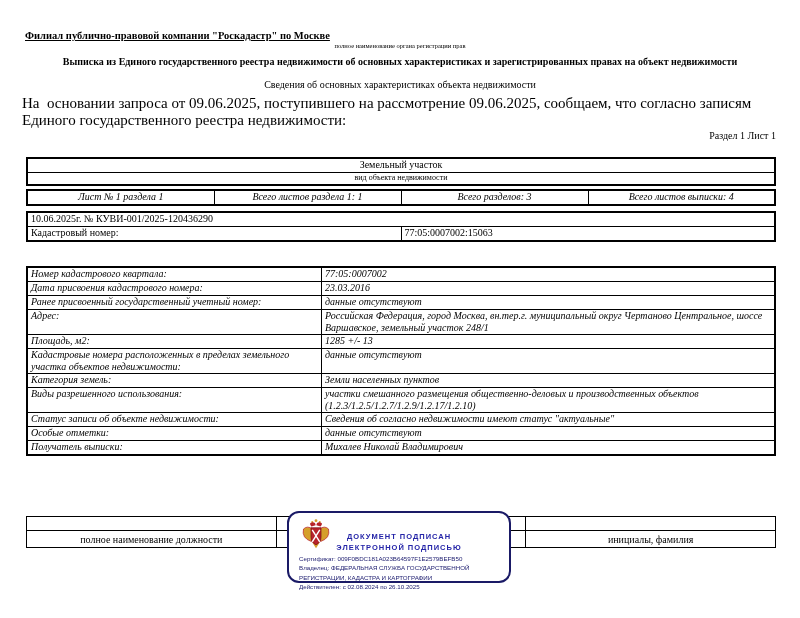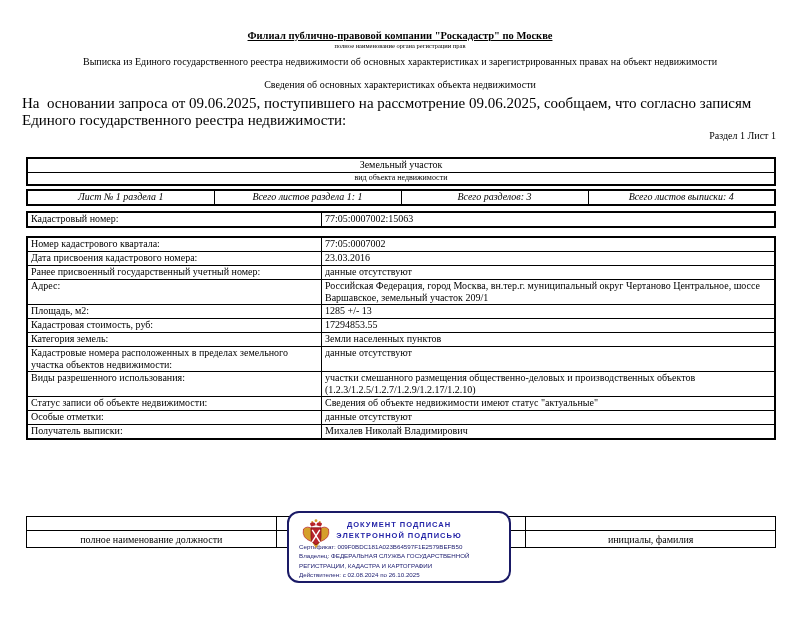--- a/index.html
+++ b/index.html
@@ -8,32 +8,32 @@
     width:800px; height:618px;
     margin:0 auto;
     background:#ffffff;
     font-family:"Liberation Serif", serif;
     color:#000;
     overflow:hidden;
   }
   
   .hdr-org {
     margin:30px 25px 0 25px;
-    text-align:center;
+    text-align:left;
     font-size:10.5px; font-weight:bold; text-decoration:underline;
   }
   .hdr-org-cap {
     margin:1px 25px 0 25px;
     text-align:center;
     font-size:6.5px;
   }
   .hdr-title {
     margin:7px 40px 0 40px;
     text-align:center;
-    font-size:10px; font-weight:normal;
+    font-size:10px; font-weight:bold;
   }
   .hdr-subtitle {
     margin:12px 25px 0 25px;
     text-align:center;
     font-size:10px;
   }
   .hdr-request {
     margin:5px 24px 0 22px;
     text-align:left;
     font-size:15px;
@@ -60,21 +60,21 @@
     overflow:hidden;
   }
   table.tbl { border:2px solid #000; }
   .tbl-type { margin-top:4px; }
   .tbl-type td { text-align:center; height:13px; }
   .tbl-type td.small { font-size:8px; height:11px; }
   .tbl-sheets { margin-top:3px;font-style:italic; }
   .tbl-sheets td { text-align:center; height:13px; border:2px solid #000; }
   .tbl-request { margin-top:5px; }
   .tbl-request td { height:13px; }
-  .tbl-main { margin-top:8px; }
+  .tbl-main { margin-top:24px;font-style:italic; }
   .tbl-main td { height:13px; }
   td.w-label { width:287px; }
   
   table.sig-table {
     position:absolute; left:26px; top:516px;
     width:750px; border-collapse:collapse; table-layout:fixed;
   }
   table.sig-table td {
     border:1px solid #000;
     font-size:10px; text-align:center; vertical-align:middle;
@@ -85,21 +85,21 @@
   
   .stamp {
     position:absolute; left:287px; top:511px;
     width:224px; height:72px;
     background:#fff;
     border:2.5px solid #1a1a66;
     border-radius:12px;
     z-index:5;
     font-family:"Liberation Sans", sans-serif;
     box-sizing:border-box;
-    padding-top:5px;
+    padding-top:17px;
   }
   .stamp-eagle {
     position:absolute; left:12px; top:5px; width:30px; height:32px;
   }
   .stamp-line-main {
     text-align:center;
     font-size:7.5px; font-weight:bold; letter-spacing:1px;
     color:#2424a8;
     margin-top:2px;
   }
@@ -139,20 +139,23 @@
       <td>Лист № 1 раздела 1</td>
       <td>Всего листов раздела 1: 1</td>
       <td>Всего разделов: 3</td>
       <td>Всего листов выписки: 4</td>
     </tr>
   </tbody>
     </table>
 
   <table class="tbl tbl-request">
     <tbody>
+        <tr>
+          <td colspan="2">10.06.2025г. № КУВИ-001/2025-120436290</td>
+        </tr>
     <tr>
       <td class="w-label">Кадастровый номер:</td>
       <td>77:05:0007002:15063</td>
     </tr>
   </tbody>
     </table>
 
   <table class="tbl tbl-main">
     <tbody>
         <tr>
@@ -162,45 +165,41 @@
     <tr>
       <td class="w-label">Дата присвоения кадастрового номера:</td>
       <td>23.03.2016</td>
     </tr>
     <tr>
       <td class="w-label">Ранее присвоенный государственный учетный номер:</td>
       <td>данные отсутствуют</td>
     </tr>
     <tr>
       <td class="w-label">Адрес:</td>
-      <td>Российская Федерация, город Москва, вн.тер.г. муниципальный округ Чертаново Центральное, шоссе Варшавское, земельный участок 209/1</td>
+      <td>Российская Федерация, город Москва, вн.тер.г. муниципальный округ Чертаново Центральное, шоссе Варшавское, земельный участок 248/1</td>
     </tr>
     <tr>
       <td class="w-label">Площадь, м2:</td>
       <td>1285 +/- 13</td>
     </tr>
     <tr>
-      <td class="w-label">Кадастровая стоимость, руб:</td>
-      <td>17294853.55</td>
+      <td class="w-label">Кадастровые номера расположенных в пределах земельного участка объектов недвижимости:</td>
+      <td>данные отсутствуют</td>
     </tr>
     <tr>
       <td class="w-label">Категория земель:</td>
       <td>Земли населенных пунктов</td>
     </tr>
     <tr>
-      <td class="w-label">Кадастровые номера расположенных в пределах земельного участка объектов недвижимости:</td>
-      <td>данные отсутствуют</td>
-    </tr>
-    <tr>
       <td class="w-label">Виды разрешенного использования:</td>
       <td>участки смешанного размещения общественно-деловых и производственных объектов (1.2.3/1.2.5/1.2.7/1.2.9/1.2.17/1.2.10)</td>
     </tr>
     <tr>
       <td class="w-label">Статус записи об объекте недвижимости:</td>
-      <td>Сведения об объекте недвижимости имеют статус "актуальные"</td>
+      <td>Сведения об согласно недвижимости имеют статус "актуальные"</td>
     </tr>
     <tr>
       <td class="w-label">Особые отметки:</td>
       <td>данные отсутствуют</td>
     </tr>
     <tr>
       <td class="w-label">Получатель выписки:</td>
       <td>Михалев Николай Владимирович</td>
     </tr>
   </tbody>

